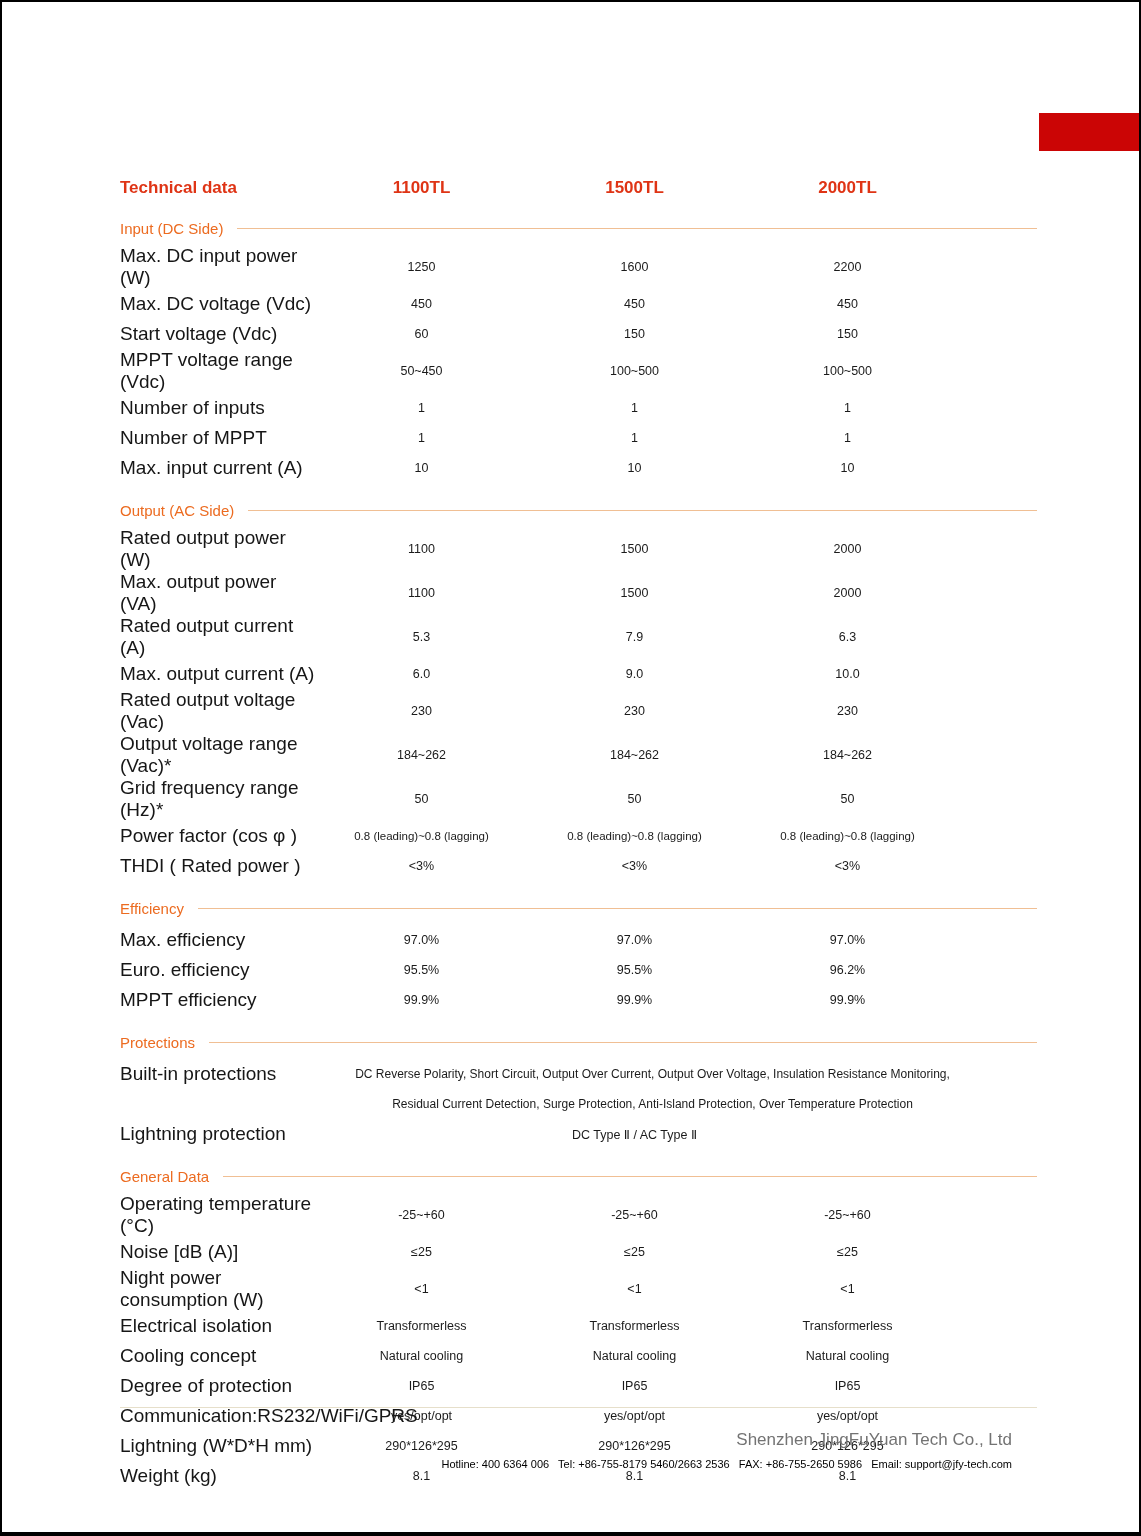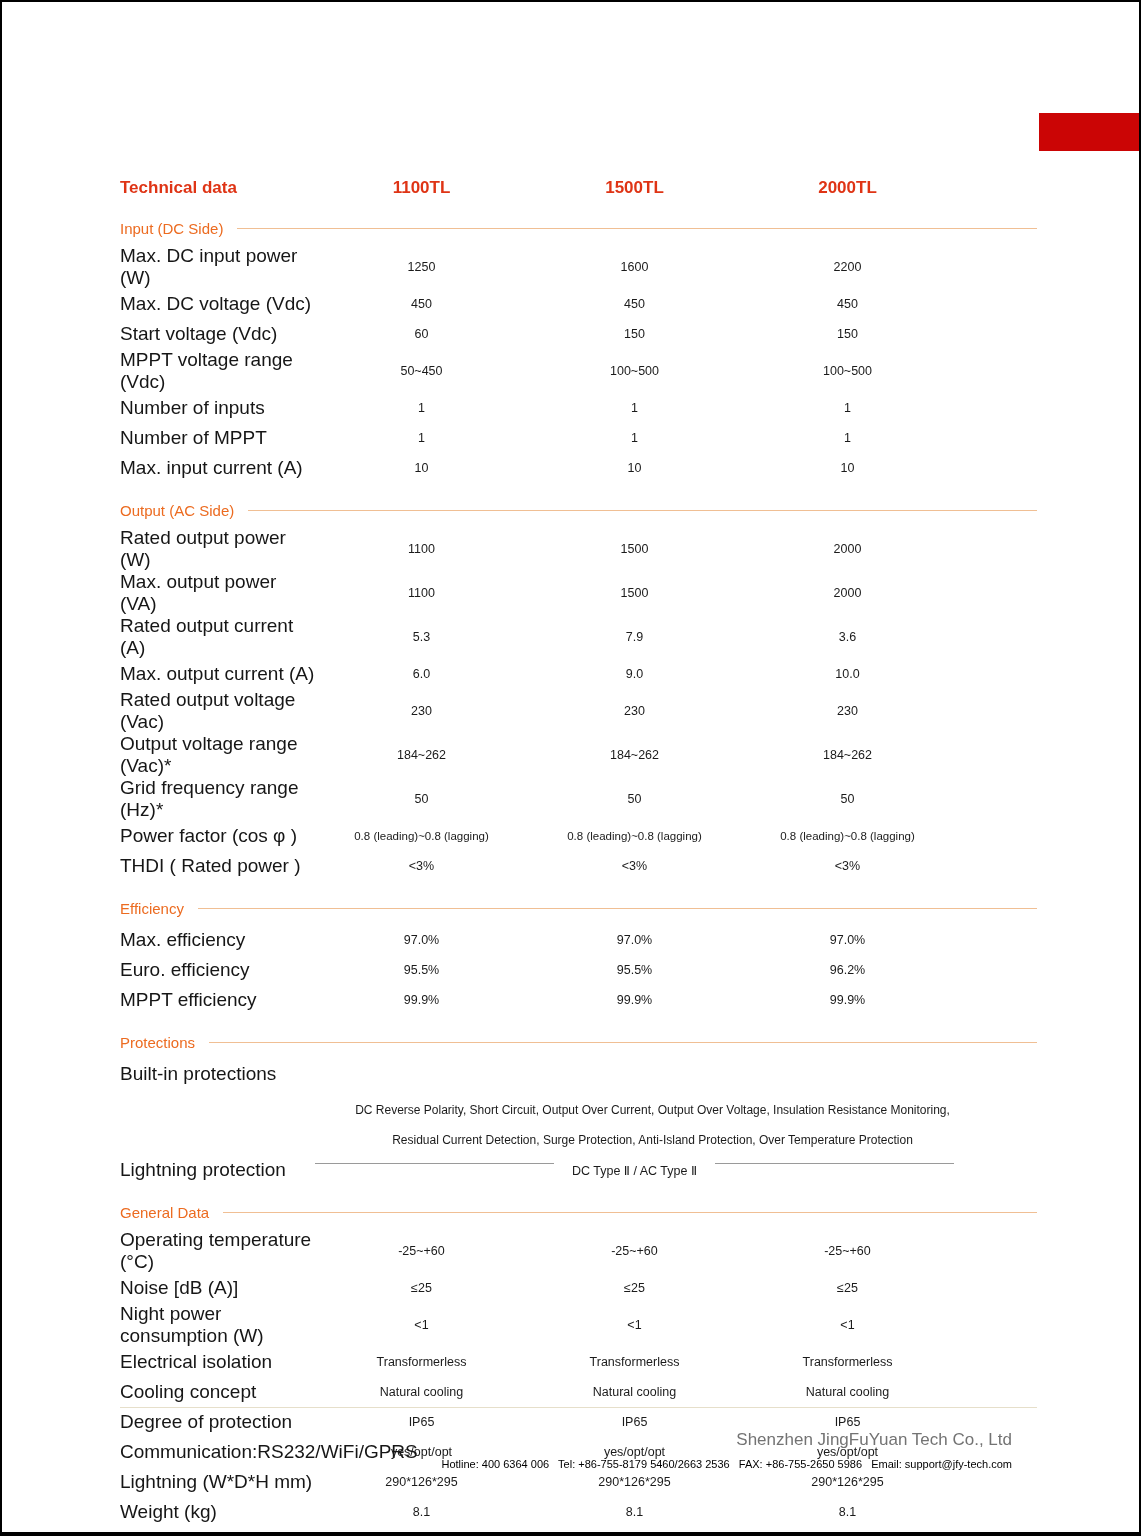--- a/index.html
+++ b/index.html
@@ -29,25 +29,25 @@
   .head-title{font-size:17px;font-weight:bold;color:#df3415;}
   .head-model{font-size:17px;font-weight:bold;color:#df3415;text-align:center;}
   .section-header{display:flex;align-items:center;margin-top:14px;height:26px;}
   .section-title{font-size:15px;color:#ec6b20;white-space:nowrap;}
   .section-line{flex:1;height:1px;background:#f0bf94;margin-left:14px;}
   .section-rows{padding-top:4px;}
   .spec-row{min-height:30px;}
   .row-label{font-size:19px;color:#161616;}
   .row-value{font-size:12.5px;text-align:center;color:#1b1b1b;}
   .row-value.small{font-size:11.5px;}
-  .row-span-wrap{grid-column:2 / 5;margin-top:36px;}
+  .row-span-wrap{grid-column:2 / 5;}
   .span-line{height:30px;line-height:30px;text-align:center;font-size:12px;color:#1b1b1b;}
   .row-top{align-items:start;gap:9px;}
   .row-top .row-label{line-height:30px;}
-  .row-dash{grid-column:2 / 5;display:flex;}
+  .row-dash{grid-column:2 / 5;display:flex;align-items:center;flex-direction:column;}
   .dash{flex:1;height:1px;background:#9a9a9a;}
   .dash-text{font-size:12.5px;color:#1b1b1b;padding:0 18px;white-space:nowrap;}
   
   .footer{position:absolute;left:118px;top:1405px;width:917px;}
   .footer-line{height:1px;background:#e6dfca;}
   .footer-company{margin-top:22px;text-align:right;padding-right:25px;font-size:17px;color:#737373;}
   .footer-contact{margin-top:8px;text-align:right;padding-right:25px;font-size:11px;color:#000000;white-space:pre-wrap;}
 </style>
 </head>
 <body>
@@ -129,21 +129,21 @@
             <div class="grid-row spec-row">
               <div class="row-label">Max. output power (VA)</div>
               <div class="row-value">1100</div>
               <div class="row-value">1500</div>
               <div class="row-value">2000</div>
             </div>
             <div class="grid-row spec-row">
               <div class="row-label">Rated output current (A)</div>
               <div class="row-value">5.3</div>
               <div class="row-value">7.9</div>
-              <div class="row-value">3.6</div>
+              <div class="row-value">6.3</div>
             </div>
             <div class="grid-row spec-row">
               <div class="row-label">Max. output current (A)</div>
               <div class="row-value">6.0</div>
               <div class="row-value">9.0</div>
               <div class="row-value">10.0</div>
             </div>
             <div class="grid-row spec-row">
               <div class="row-label">Rated output voltage (Vac)</div>
               <div class="row-value">230</div>

